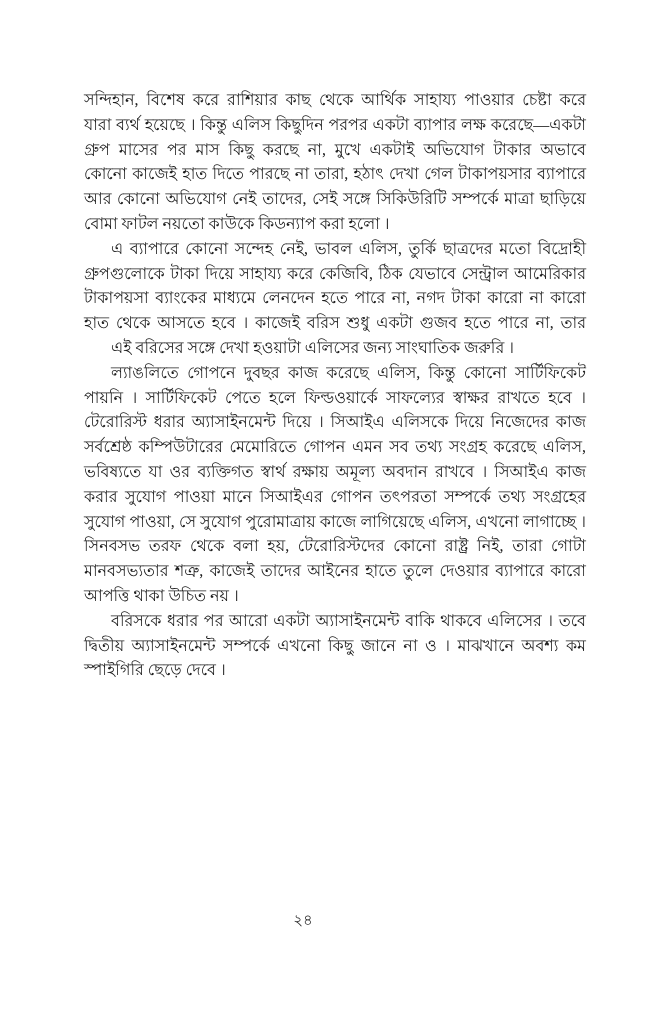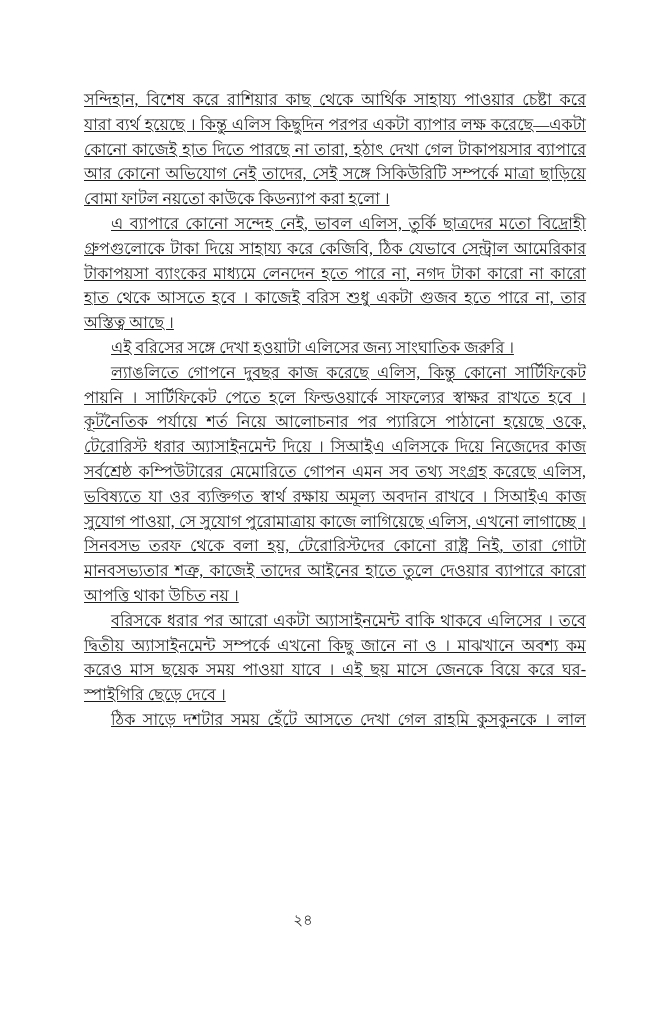--- a/index.html
+++ b/index.html
@@ -21,21 +21,20 @@
     background: #ffffff;
   }
   .text-block {
     position: absolute;
     left: 84px;
     top: 88px;
     width: 502px;
     font-size: 16px;
     line-height: 24.8px;
     letter-spacing: 0;
-    text-decoration: underline;
   }
   .paragraph {
     margin: 0;
     padding: 0;
   }
   .paragraph.indent .line:first-child {
     text-indent: 27px;
   }
   .line {
     text-align: justify;
@@ -56,50 +55,46 @@
   }
 </style>
 </head>
 <body>
 
 <div class="book-page">
   <div class="text-block">
       <div class="paragraph">
         <div class="line stretch">সন্দিহান, বিশেষ করে রাশিয়ার কাছ থেকে আর্থিক সাহায্য পাওয়ার চেষ্টা করে</div>
         <div class="line stretch">যারা ব্যর্থ হয়েছে । কিন্তু এলিস কিছুদিন পরপর একটা ব্যাপার লক্ষ করেছে—একটা</div>
+        <div class="line stretch">গ্রুপ মাসের পর মাস কিছু করছে না, মুখে একটাই অভিযোগ টাকার অভাবে</div>
         <div class="line stretch">কোনো কাজেই হাত দিতে পারছে না তারা, হঠাৎ দেখা গেল টাকাপয়সার ব্যাপারে</div>
         <div class="line stretch">আর কোনো অভিযোগ নেই তাদের, সেই সঙ্গে সিকিউরিটি সম্পর্কে মাত্রা ছাড়িয়ে</div>
         <div class="line">বোমা ফাটল নয়তো কাউকে কিডন্যাপ করা হলো ।</div>
       </div>
       <div class="paragraph indent">
         <div class="line stretch">এ ব্যাপারে কোনো সন্দেহ নেই, ভাবল এলিস, তুর্কি ছাত্রদের মতো বিদ্রোহী</div>
         <div class="line stretch">গ্রুপগুলোকে টাকা দিয়ে সাহায্য করে কেজিবি, ঠিক যেভাবে সেন্ট্রাল আমেরিকার</div>
         <div class="line stretch">টাকাপয়সা ব্যাংকের মাধ্যমে লেনদেন হতে পারে না, নগদ টাকা কারো না কারো</div>
         <div class="line stretch">হাত থেকে আসতে হবে । কাজেই বরিস শুধু একটা গুজব হতে পারে না, তার</div>
-        <div class="line">অস্তিত্ব আছে ।</div>
       </div>
       <div class="paragraph indent">
         <div class="line">এই বরিসের সঙ্গে দেখা হওয়াটা এলিসের জন্য সাংঘাতিক জরুরি ।</div>
       </div>
       <div class="paragraph indent">
         <div class="line stretch">ল্যাঙলিতে গোপনে দুবছর কাজ করেছে এলিস, কিন্তু কোনো সার্টিফিকেট</div>
         <div class="line stretch">পায়নি । সার্টিফিকেট পেতে হলে ফিল্ডওয়ার্কে সাফল্যের স্বাক্ষর রাখতে হবে ।</div>
-        <div class="line stretch">কূটনৈতিক পর্যায়ে শর্ত নিয়ে আলোচনার পর প্যারিসে পাঠানো হয়েছে ওকে,</div>
         <div class="line stretch">টেরোরিস্ট ধরার অ্যাসাইনমেন্ট দিয়ে । সিআইএ এলিসকে দিয়ে নিজেদের কাজ</div>
         <div class="line stretch">সর্বশ্রেষ্ঠ কম্পিউটারের মেমোরিতে গোপন এমন সব তথ্য সংগ্রহ করেছে এলিস,</div>
         <div class="line stretch">ভবিষ্যতে যা ওর ব্যক্তিগত স্বার্থ রক্ষায় অমূল্য অবদান রাখবে । সিআইএ কাজ</div>
+        <div class="line stretch">করার সুযোগ পাওয়া মানে সিআইএর গোপন তৎপরতা সম্পর্কে তথ্য সংগ্রহের</div>
         <div class="line stretch">সুযোগ পাওয়া, সে সুযোগ পুরোমাত্রায় কাজে লাগিয়েছে এলিস, এখনো লাগাচ্ছে ।</div>
         <div class="line stretch">সিনবসভ তরফ থেকে বলা হয়, টেরোরিস্টদের কোনো রাষ্ট্র নিই, তারা গোটা</div>
         <div class="line stretch">মানবসভ্যতার শত্রু, কাজেই তাদের আইনের হাতে তুলে দেওয়ার ব্যাপারে কারো</div>
         <div class="line">আপত্তি থাকা উচিত নয় ।</div>
       </div>
       <div class="paragraph indent">
         <div class="line stretch">বরিসকে ধরার পর আরো একটা অ্যাসাইনমেন্ট বাকি থাকবে এলিসের । তবে</div>
         <div class="line stretch">দ্বিতীয় অ্যাসাইনমেন্ট সম্পর্কে এখনো কিছু জানে না ও । মাঝখানে অবশ্য কম</div>
-        <div class="line stretch">করেও মাস ছয়েক সময় পাওয়া যাবে । এই ছয় মাসে জেনকে বিয়ে করে ঘর-</div>
         <div class="line">স্পাইগিরি ছেড়ে দেবে ।</div>
-      </div>
-      <div class="paragraph indent">
-        <div class="line stretch">ঠিক সাড়ে দশটার সময় হেঁটে আসতে দেখা গেল রাহমি কুসকুনকে । লাল</div>
       </div>
     </div>
   <div class="page-number">২৪</div>
 </div>
 
 </body></html>

